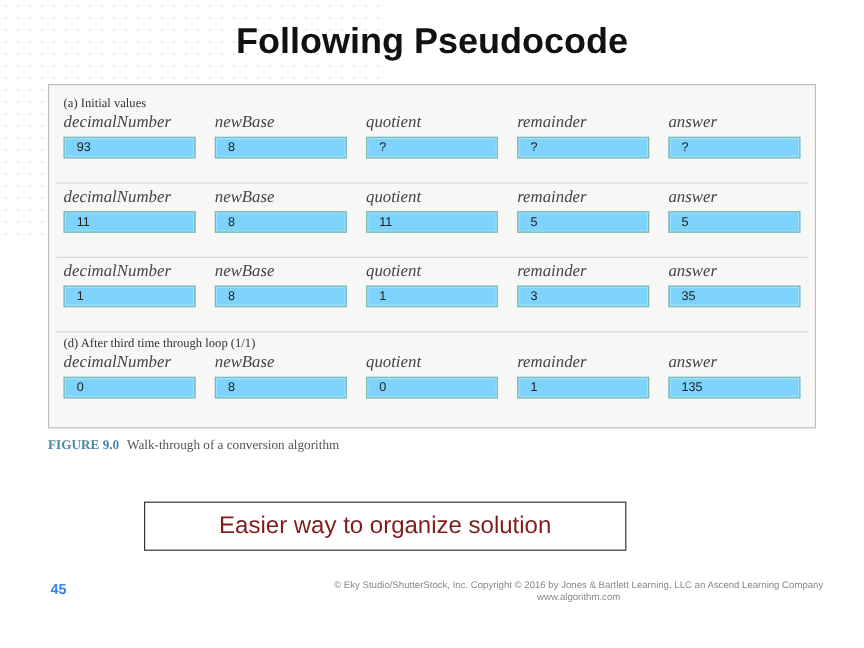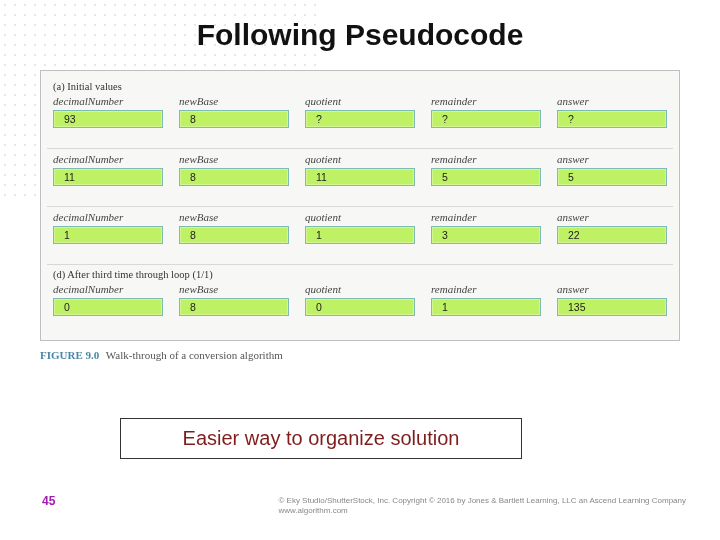--- a/index.html
+++ b/index.html
@@ -58,28 +58,28 @@
   .row {
     display: flex;
     gap: 16px;
     padding: 0 2px;
   }
   .col {
     flex: 1;
     min-width: 0;
   }
   .col-head {
-    font-size: 11px;
+    font-size: 14px;
     color: #444;
     font-style: italic;
     margin-bottom: 3px;
     font-family: Georgia, "Times New Roman", serif;
   }
   .cell {
-    background: #bef264;
+    background: #7dd3fc;
     border: 1px solid #7fbbb3;
     height: 16px;
     line-height: 16px;
     padding: 0 10px;
     font-size: 10.5px;
     color: #222;
     font-family: Arial, sans-serif;
     box-shadow: inset 0 0 0 1px rgba(255,255,255,0.3);
   }
   .fig-caption {
@@ -101,32 +101,32 @@
     border: 1px solid #333;
     padding: 8px 10px;
     font-size: 20px;
     color: #7f1d1d;
     text-align: center;
     background: #fff;
   }
   .pagenum {
     position: absolute;
     left: 42px;
-    bottom: 32px;
+    bottom: 42px;
     font-size: 12px;
     font-weight: bold;
-    color: #a21caf;
+    color: #3b82f6;
   }
   .copyright {
     position: absolute;
     right: 34px;
-    bottom: 24px;
+    bottom: 37px;
     font-size: 8px;
     color: #888;
-    text-align: left;
+    text-align: center;
     line-height: 1.25;
     margin-top: 24px;
   }
 </style>
 </head>
 <body>
 <div class="bg-dots"></div>
 
 <div class="slide">
 
@@ -199,21 +199,21 @@
           <div class="col">
             <div class="col-head">quotient</div>
             <div class="cell">1</div>
           </div>
           <div class="col">
             <div class="col-head">remainder</div>
             <div class="cell">3</div>
           </div>
           <div class="col">
             <div class="col-head">answer</div>
-            <div class="cell">22</div>
+            <div class="cell">35</div>
           </div>
         </div>
       </div>
 
       <div class="section">
         <div class="sec-label">(d) After third time through loop (1/1)</div>
         <div class="row">
           <div class="col">
             <div class="col-head">decimalNumber</div>
             <div class="cell">0</div>

